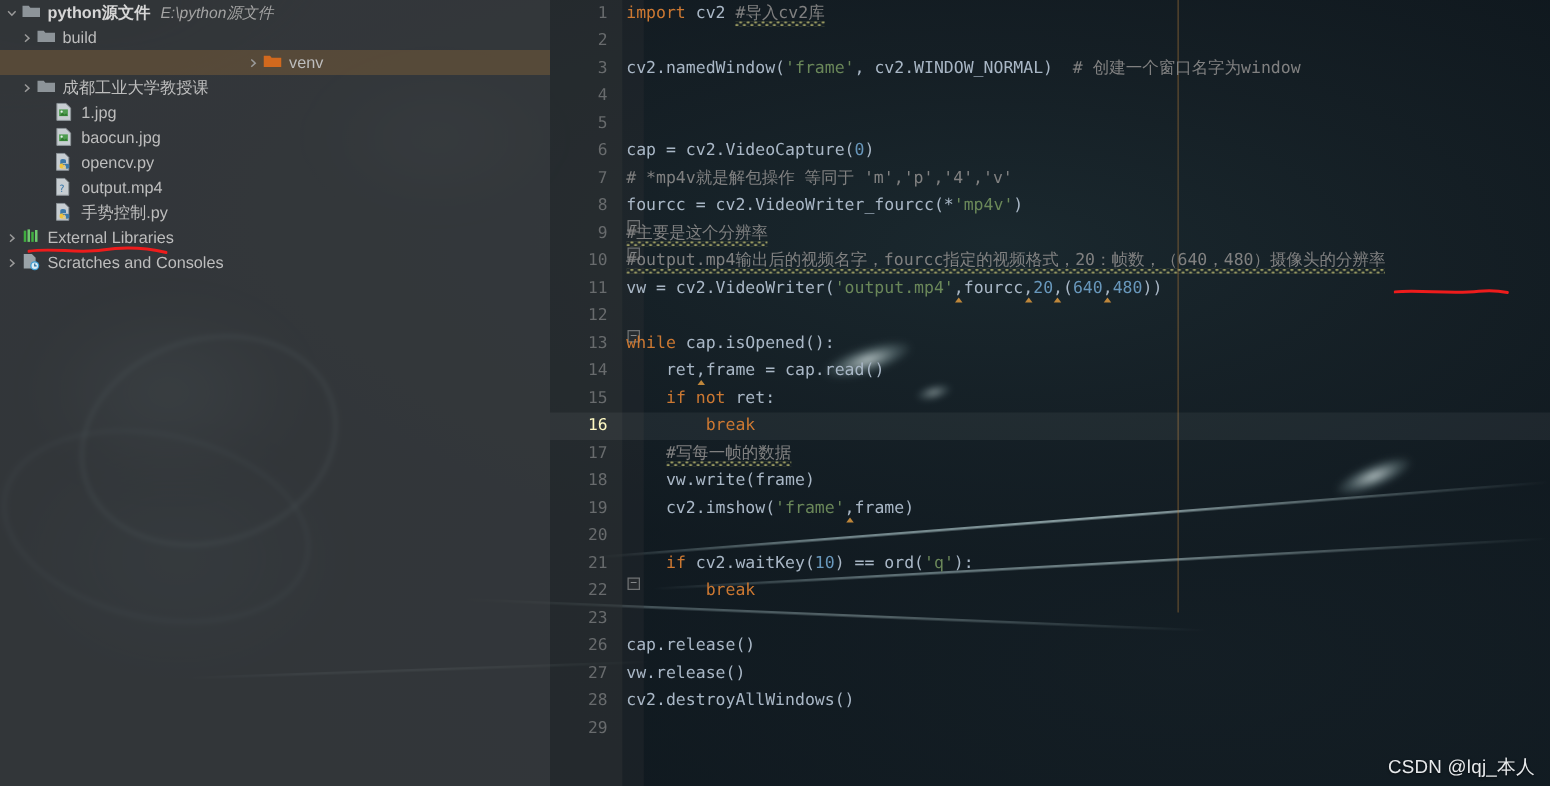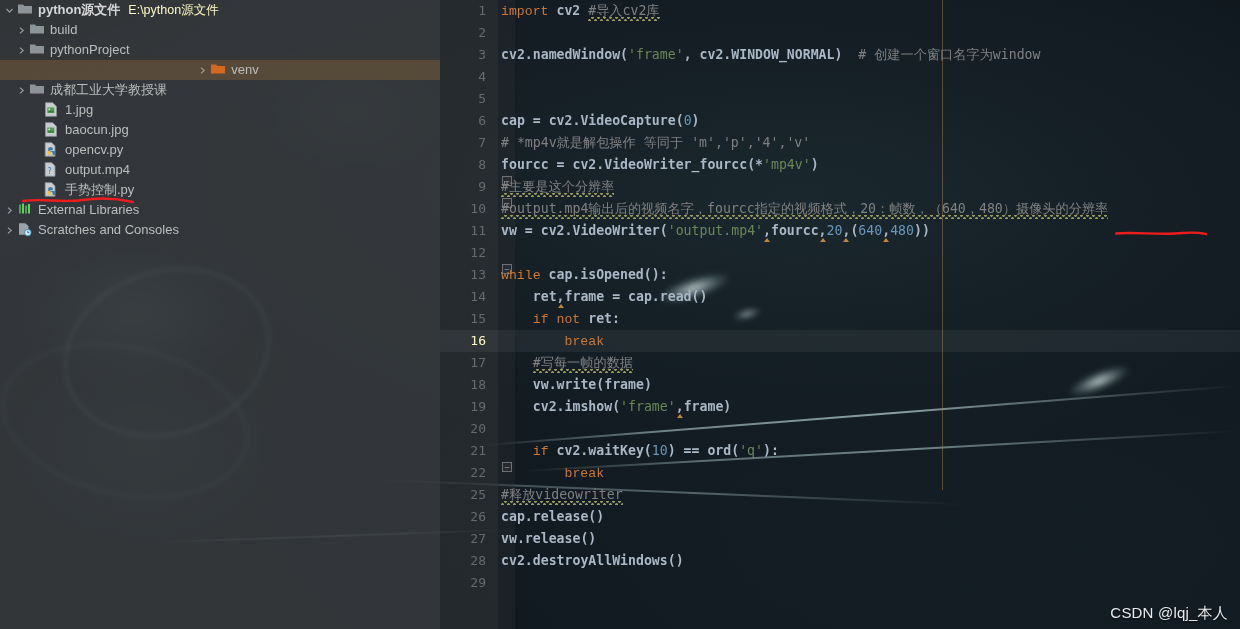--- a/index.html
+++ b/index.html
@@ -134,21 +134,21 @@
   .ico {
     width: 17px;
     flex: 0 0 17px;
     height: 16px;
     margin-right: 4px;
     position: relative;
   }
   .ico svg { display: block; }
   .label { color: #bdbdbd; }
   .label.bold { font-weight: bold; color: #d6d6d6; }
-  .path-hint { color: #fef9c3; margin-left: 8px; font-size: 12.5px; }
+  .path-hint { color: #a3a3a3; margin-left: 8px; font-size: 12.5px; font-style: italic; }
 
   .indent-0 { padding-left: 2px; }
   .indent-1 { padding-left: 14px; }
   .indent-2 { padding-left: 29px; }
 
   
   .sb-underline {
     position: absolute;
     left: 22px; top: 196px;
     width: 112px; height: 8px;
@@ -229,25 +229,25 @@
     width: 10px; height: 10px;
     border: 1px solid #6e7173;
     color: #8c8f91;
     font-size: 9px;
     line-height: 8px;
     text-align: center;
     background: rgba(49,51,53,0.5);
   }
 
   
-  .kw      { color: #cc7832; font-family: Liberation Mono, monospace; }
+  .kw      { color: #cc7832; }
   .num     { color: #6897bb; }
   .str     { color: #6a8759; }
   .cmt     { color: #808080; }
-  .plain   { color: #a9b7c6; font-weight: bold; }
+  .plain   { color: #a9b7c6; }
 
   
   .squig {
     background-image:
       radial-gradient(circle at 1.5px 3.2px, rgba(160,160,100,0.95) 1.1px, rgba(0,0,0,0) 1.3px),
       radial-gradient(circle at 4.5px 0.8px, rgba(160,160,100,0.95) 1.1px, rgba(0,0,0,0) 1.3px);
     background-size: 6px 4px;
     background-repeat: repeat-x;
     background-position: 0 bottom;
     padding-bottom: 3px;
@@ -333,33 +333,20 @@
             <svg width="9" height="9" viewBox="0 0 9 9">
               <path d="M3 1.6 L6.2 4.5 L3 7.4" stroke="#9a9a9a" stroke-width="1.2" fill="none"></path>
             </svg>
           </span>
           <span class="ico">
             <svg width="16" height="14" viewBox="0 0 16 14">
               <path d="M1 2.5h5l1.3 1.6H15v7.4H1z" fill="#8d9499"></path>
             </svg>
           </span>
           <span class="label">build</span>
-        </div>
-        <div class="tree-row indent-1">
-          <span class="arrow">
-            <svg width="9" height="9" viewBox="0 0 9 9">
-              <path d="M3 1.6 L6.2 4.5 L3 7.4" stroke="#9a9a9a" stroke-width="1.2" fill="none"></path>
-            </svg>
-          </span>
-          <span class="ico">
-            <svg width="16" height="14" viewBox="0 0 16 14">
-              <path d="M1 2.5h5l1.3 1.6H15v7.4H1z" fill="#8d9499"></path>
-            </svg>
-          </span>
-          <span class="label">pythonProject</span>
         </div>
         <div class="tree-row indent-1 selected">
           <span class="arrow">
             <svg width="9" height="9" viewBox="0 0 9 9">
               <path d="M3 1.6 L6.2 4.5 L3 7.4" stroke="#9a9a9a" stroke-width="1.2" fill="none"></path>
             </svg>
           </span>
           <span class="ico">
             <svg width="16" height="14" viewBox="0 0 16 14">
               <path d="M1 2.5h5l1.3 1.6H15v7.4H1z" fill="#d2691e"></path>
@@ -495,21 +482,21 @@
         <div class="line"><span class="lno">13</span><span class="fold">−</span><span class="code"><span class="kw">while</span><span class="plain"> cap.isOpened():</span></span></div>
         <div class="line"><span class="lno">14</span><span class="code"><span class="plain">    ret</span><span class="plain caretmark">,</span><span class="plain">frame = cap.read()</span></span></div>
         <div class="line"><span class="lno">15</span><span class="code"><span class="plain">    </span><span class="kw">if not</span><span class="plain"> ret:</span></span></div>
         <div class="line current"><span class="lno">16</span><span class="code"><span class="plain">        </span><span class="kw">break</span></span></div>
         <div class="line"><span class="lno">17</span><span class="code"><span class="plain">    </span><span class="cmt squig">#写每一帧的数据</span></span></div>
         <div class="line"><span class="lno">18</span><span class="code"><span class="plain">    vw.write(frame)</span></span></div>
         <div class="line"><span class="lno">19</span><span class="code"><span class="plain">    cv2.imshow(</span><span class="str">'frame'</span><span class="plain caretmark">,</span><span class="plain">frame)</span></span></div>
         <div class="line"><span class="lno">20</span><span class="code"></span></div>
         <div class="line"><span class="lno">21</span><span class="code"><span class="plain">    </span><span class="kw">if</span><span class="plain"> cv2.waitKey(</span><span class="num">10</span><span class="plain">) == ord(</span><span class="str">'q'</span><span class="plain">):</span></span></div>
         <div class="line"><span class="lno">22</span><span class="fold">−</span><span class="code"><span class="plain">        </span><span class="kw">break</span></span></div>
-        <div class="line"><span class="lno">25</span><span class="code"><span class="cmt squig">#释放videowriter</span></span></div>
+        <div class="line"><span class="lno">23</span><span class="code"></span></div>
         <div class="line"><span class="lno">26</span><span class="code"><span class="plain">cap.release()</span></span></div>
         <div class="line"><span class="lno">27</span><span class="code"><span class="plain">vw.release()</span></span></div>
         <div class="line"><span class="lno">28</span><span class="code"><span class="plain">cv2.destroyAllWindows()</span></span></div>
         <div class="line"><span class="lno">29</span><span class="code"></span></div>
       </div>
 
     <svg class="ed-underline" viewBox="0 0 92 8" preserveAspectRatio="none">
       <path d="M1 4.5 C 20 2.5, 45 6.5, 68 4 C 78 3, 86 4, 91 5" stroke="#ee1c1c" stroke-width="2.4" fill="none" stroke-linecap="round"></path>
     </svg>
   </div>

